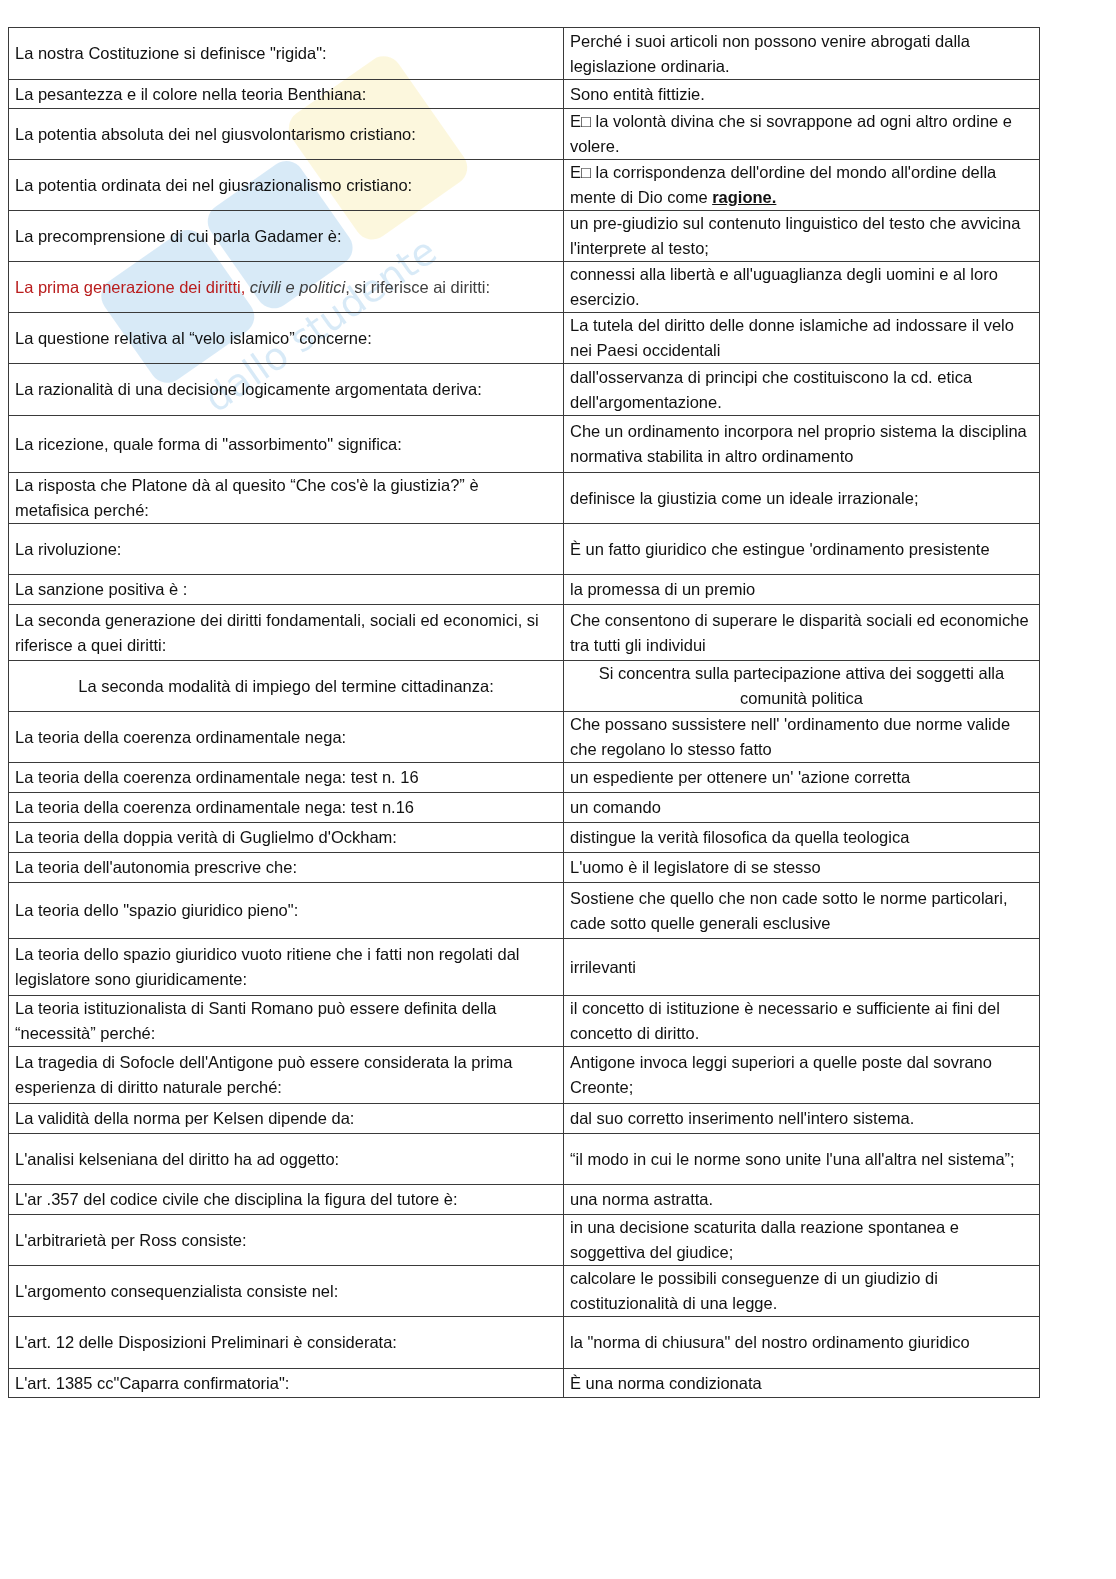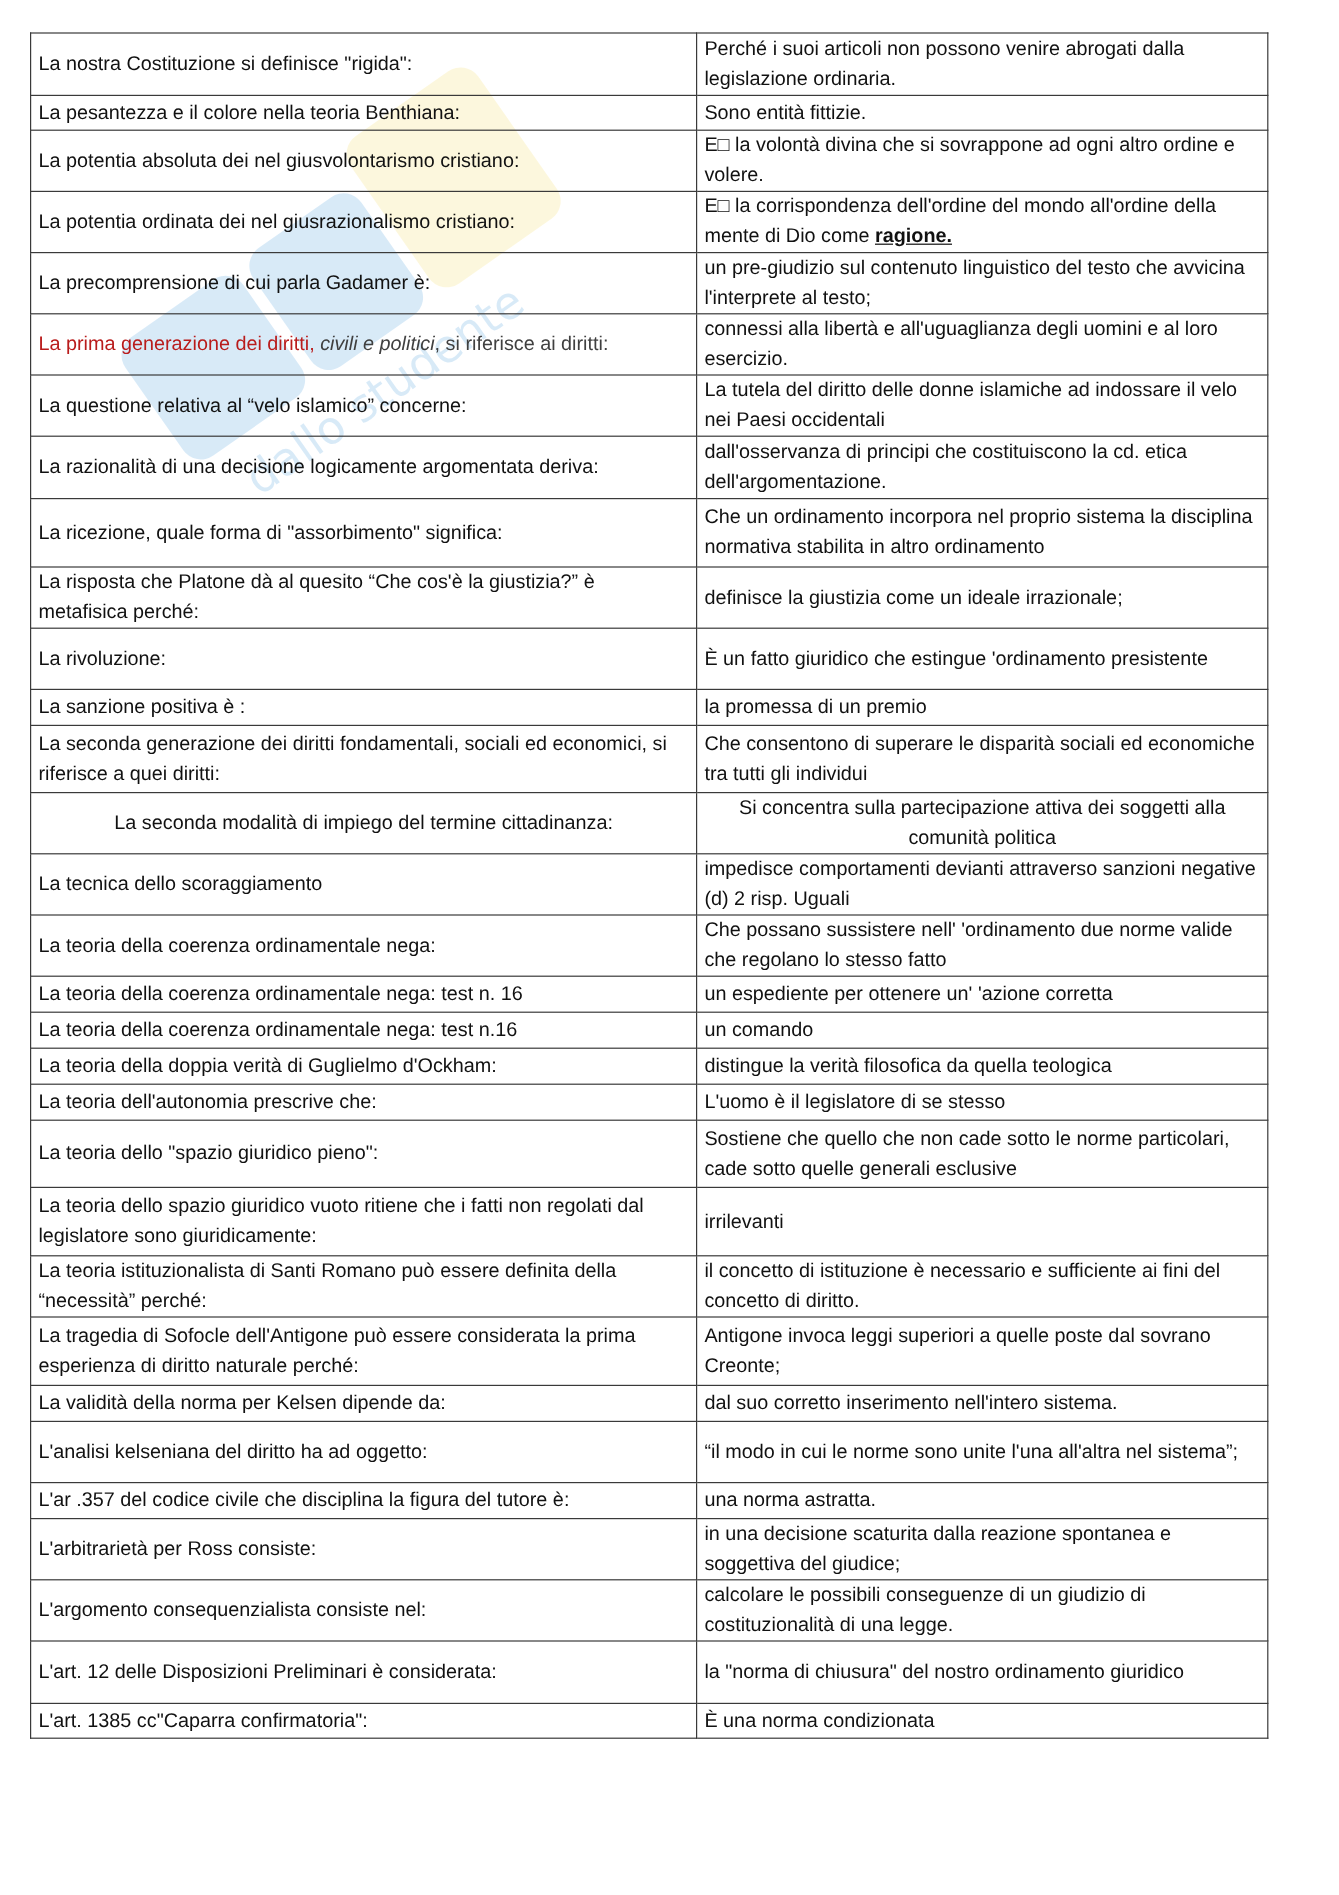--- a/index.html
+++ b/index.html
@@ -1,20 +1,20 @@
 <!DOCTYPE html>
 <html><head>
 <meta charset="utf-8">
 <style>
   html, body { margin: 0; padding: 0; background: #ffffff; }
   body { width: 1116px; height: 1579px; position: relative; overflow: hidden;
          font-family: "Liberation Sans", "DejaVu Sans", sans-serif; }
   .watermark { position: absolute; left: 60px; top: 20px; width: 460px; height: 440px;
                pointer-events: none; z-index: 0; opacity: 0.18; }
-  table.qa { position: absolute; left: 25px; top: 27px; width: 1031px;
+  table.qa { position: absolute; left: 8px; top: 27px; width: 1031px;
              border-collapse: collapse; table-layout: fixed; z-index: 1; border-radius: 18px; }
   table.qa col.q { width: 555px; }
   table.qa col.a { width: 476px; }
   table.qa td { border: 1px solid #3a3a3a; padding: 0 6px; font-size: 16.5px; line-height: 25px;
                 vertical-align: middle; color: #111111; }
   table.qa tr { background: transparent; }
   td.blue, span.blue { color: #b91c1c; }
   td.black, span.black { color: #404040; }
   .it { font-style: italic; }
   .ul-bold { font-weight: bold; text-decoration: underline; }
@@ -87,24 +87,20 @@
       </tr>
       <tr style="height: 56px;">
         <td class="blue">La seconda generazione dei diritti fondamentali, sociali ed economici, si riferisce a quei diritti:</td>
         <td class="blue">Che consentono di superare le disparità sociali ed economiche tra tutti gli individui</td>
       </tr>
       <tr style="height: 51px; text-align: center;">
         <td class="black">La seconda modalità di impiego del termine cittadinanza:</td>
         <td class="black">Si concentra sulla partecipazione attiva dei soggetti alla comunità politica</td>
       </tr>
       <tr style="height: 51px;">
-        <td class="black">La tecnica dello scoraggiamento</td>
-        <td class="black">impedisce comportamenti devianti attraverso sanzioni negative (d) 2 risp. Uguali</td>
-      </tr>
-      <tr style="height: 51px;">
         <td class="blue">La teoria della coerenza ordinamentale nega:</td>
         <td class="blue">Che possano sussistere nell' 'ordinamento due norme valide che regolano lo stesso fatto</td>
       </tr>
       <tr style="height: 30px;">
         <td class="black">La teoria della coerenza ordinamentale nega: test n. 16</td>
         <td class="black">un espediente per ottenere un' 'azione corretta</td>
       </tr>
       <tr style="height: 30px;">
         <td class="black">La teoria della coerenza ordinamentale nega: test n.16</td>
         <td class="black">un comando</td>

